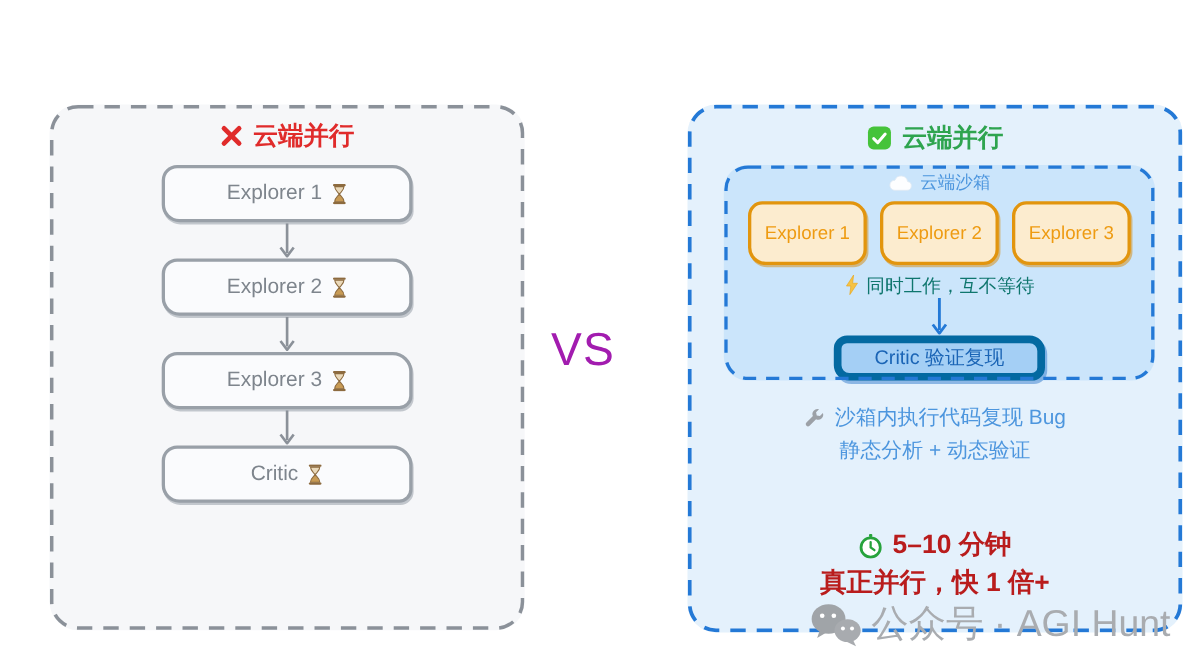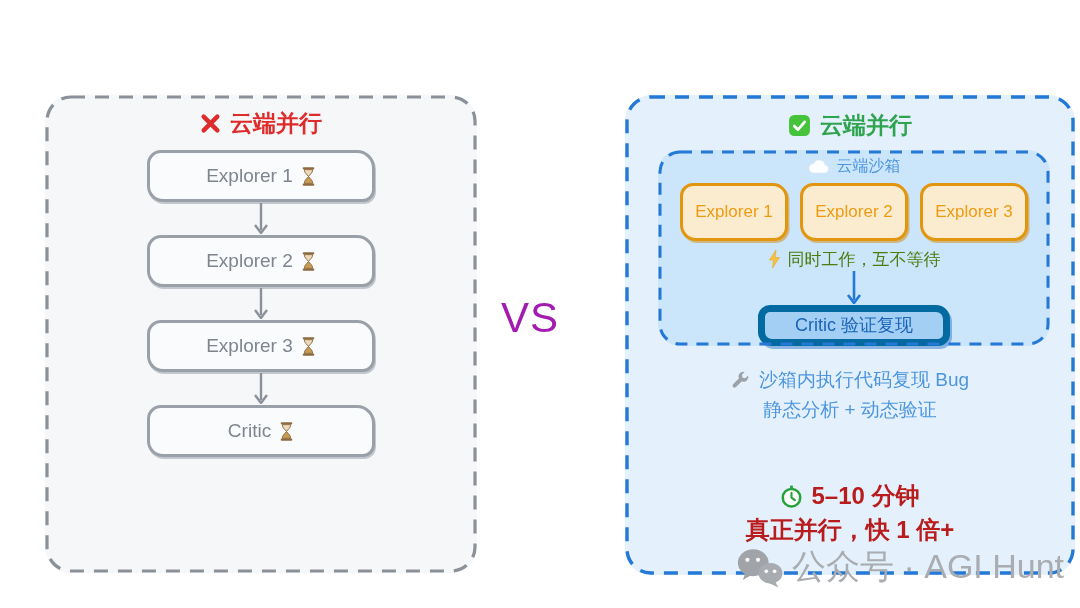--- a/index.html
+++ b/index.html
@@ -34,21 +34,21 @@
   
   .sandbox{position:absolute;left:33px;top:55px;width:392px;height:196px;box-sizing:border-box;
            background:#cbe5fb;border-radius:22px;display:flex;flex-direction:column;align-items:center;}
   .sb-label{margin-top:6px;display:flex;align-items:center;gap:7px;color:#4d96de;font-size:16px;height:22px;}
   .workers{margin-top:6px;display:flex;gap:12px;}
   .worker-box{width:108px;height:58px;box-sizing:border-box;background:#fceccf;
               border:3px solid #e2950e;border-radius:13px 15px 14px 16px;
               box-shadow:1.5px 2px 0 rgba(214,138,10,.5);
               display:flex;align-items:center;justify-content:center;
               color:#ee9b12;font-size:17px;}
-  .parallel-note{margin-top:8px;display:flex;align-items:center;gap:7px;color:#4d7c0f;font-size:17px;height:20px;}
+  .parallel-note{margin-top:8px;display:flex;align-items:center;gap:7px;color:#0f766e;font-size:17px;height:20px;}
   .sb-arrow{height:36px;display:flex;align-items:center;justify-content:center;}
   .critic-box{width:192px;height:42px;box-sizing:border-box;background:#a4cff5;
               border:7px solid #0369a1;border-radius:12px 14px 12px 14px;
               box-shadow:2px 3px 0 rgba(30,110,200,.45);
               display:flex;align-items:center;justify-content:center;
               color:#1b65b6;font-size:18px;}
   .rp-details{position:absolute;top:270px;left:0;width:100%;text-align:center;
               color:#4d96de;font-size:19px;line-height:30px;}
   .rp-details .d1{display:flex;justify-content:center;align-items:center;gap:9px;}
   

